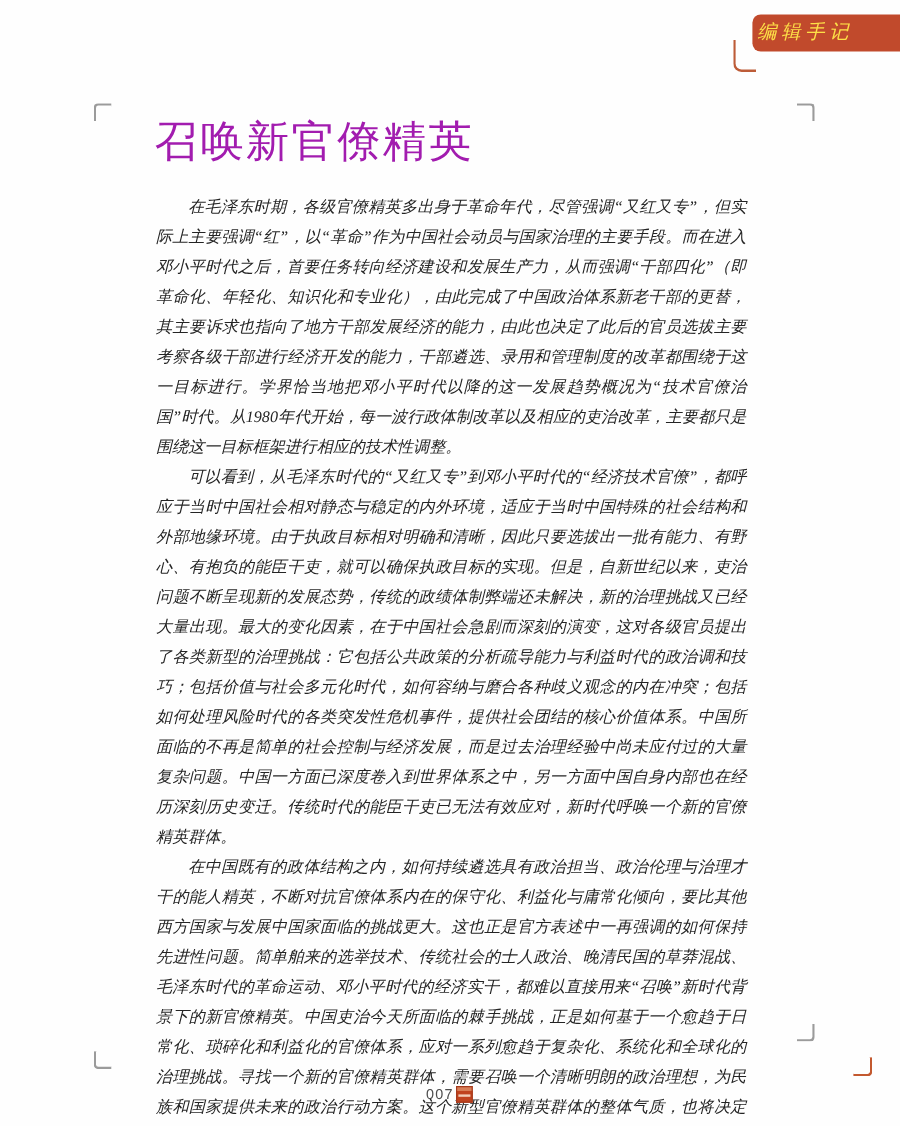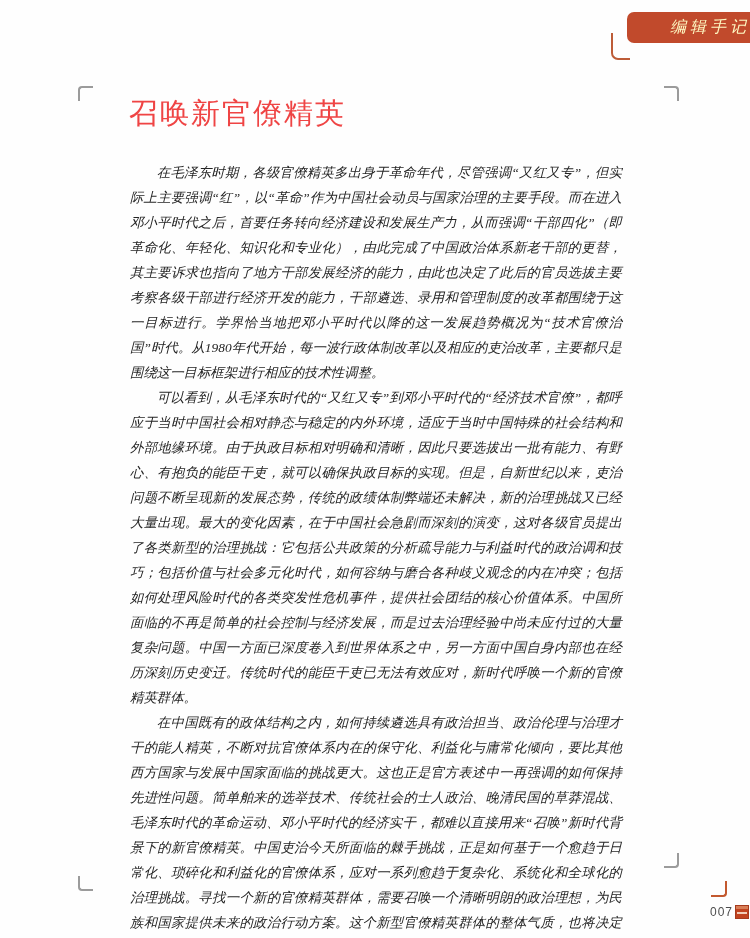--- a/index.html
+++ b/index.html
@@ -16,22 +16,22 @@
     overflow: hidden;
   }
 
   
   .section-tag {
     position: absolute;
     top: 12px; left: 627px;
     width: 123px; height: 31px;
     background: #c14a2c;
     border-radius: 7px 0 0 7px;
-    color: #fef9c3;
-    display: flex; align-items: center; justify-content: flex-end;
+    color: #fde047;
+    display: flex; align-items: center; justify-content: flex-start;
     font-size: 16px; font-style: italic; letter-spacing: 4px;
     padding-left: 4px;
   }
   .tag-bracket {
     position: absolute;
     top: 33px; left: 611px;
     width: 19px; height: 27px;
     border-left: 2px solid #bd5c38;
     border-bottom: 2px solid #bd5c38;
     border-bottom-left-radius: 7px;
@@ -56,23 +56,23 @@
     border-bottom-right-radius: 4px;
   }
 
   
   .headline {
     position: absolute;
     left: 129px; top: 94px;
     margin: 0;
     font-family: "Liberation Sans", sans-serif;
     font-weight: 400;
-    font-size: 29px;
+    font-size: 36px;
     letter-spacing: 2px;
-    color: #ef4444;
+    color: #a21caf;
   }
 
   
   .article {
     position: absolute;
     left: 130px; top: 160px;
     width: 492px;
     font-size: 13.4px;
     line-height: 25px;
     color: #242424;
@@ -80,21 +80,21 @@
     text-align: justify;
   }
   .article p { margin: 0; text-indent: 2em; }
 
   
   .footer {
     position: absolute;
     left: 0; top: 905px;
     width: 749px;
     display: flex;
-    justify-content: flex-end;
+    justify-content: center;
     align-items: center;
     gap: 2px;
   }
   .page-number {
     font-family: "Liberation Sans", sans-serif;
     font-size: 12px;
     color: #4d4d4d;
     letter-spacing: 1px;
   }
   .footer-logo {

